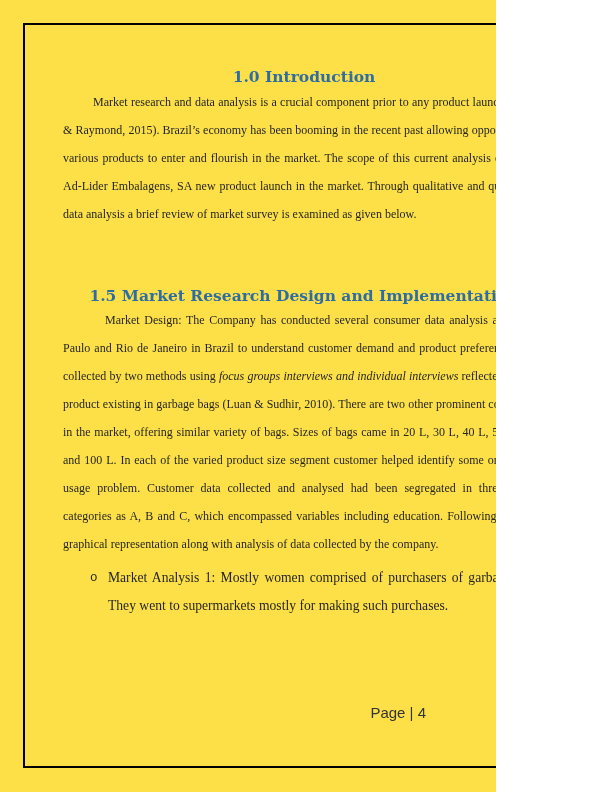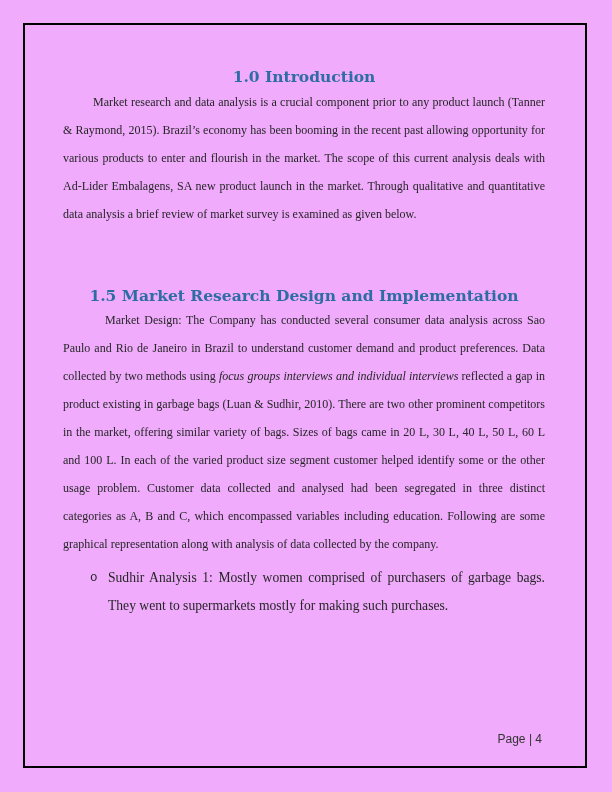--- a/index.html
+++ b/index.html
@@ -2,23 +2,23 @@
 <html><head>
 <meta charset="utf-8">
 <style>
   html, body {
     margin: 0;
     padding: 0;
     background: #ffffff;
   }
   .canvas {
     position: relative;
-    width: 612px;
+    width: 496px;
     height: 792px;
-    background: #f0abfc;
+    background: #fde047;
     overflow: hidden;
     font-family: "Liberation Serif", serif;
     color: #262626;
   }
   .page-border {
     position: absolute;
     left: 23px;
     top: 23px;
     width: 564px;
     height: 745px;
@@ -66,42 +66,42 @@
   .bullet-marker {
     position: absolute;
     left: 27px;
     top: 0;
     font-family: "Liberation Mono", monospace;
     font-size: 12.5px;
     line-height: 28px;
   }
   .footer {
     position: absolute;
-    top: 732px;
+    top: 704px;
     right: 70px;
     font-family: "Liberation Sans", sans-serif;
-    font-size: 12px;
+    font-size: 15px;
     color: #333333;
   }
 </style>
 </head>
 <body>
 
 <div class="canvas">
   <div class="page-border"></div>
 
   <div class="content">
     <h1 class="heading">1.0 Introduction</h1>
 
     <p class="para indent-sm">Market research and data analysis is a crucial component prior to any product launch (Tanner &amp; Raymond, 2015). Brazil’s economy has been booming in the recent past allowing opportunity for various products to enter and flourish in the market. The scope of this current analysis deals with Ad-Lider Embalagens, SA new product launch in the market. Through qualitative and quantitative data analysis a brief review of market survey is examined as given below.</p>
 
     <h1 class="heading heading-2">1.5 Market Research Design and Implementation</h1>
 
     <p class="para indent-lg"><b>Market Design:</b><span> The Company has conducted several consumer data analysis across Sao Paulo and Rio de Janeiro in Brazil to understand customer demand and product preferences. Data collected by two methods using </span><i>focus groups interviews and individual interviews</i><span> reflected a gap in product existing in garbage bags (Luan &amp; Sudhir, 2010). There are two other prominent competitors in the market, offering similar variety of bags. Sizes of bags came in 20 L, 30 L, 40 L, 50 L, 60 L and 100 L. In each of the varied product size segment customer helped identify some or the other usage problem. Customer data collected and analysed had been segregated in three distinct categories as A, B and C, which encompassed variables including education. Following are some graphical representation along with analysis of data collected by the company.</span></p>
 
     <div class="bullet">
       <span class="bullet-marker">o</span>
-      <span class="bullet-text"><b>Sudhir Analysis 1:</b><span> Mostly women comprised of purchasers of garbage bags. They went to supermarkets mostly for making such purchases.</span></span>
+      <span class="bullet-text"><b>Market Analysis 1:</b><span> Mostly women comprised of purchasers of garbage bags. They went to supermarkets mostly for making such purchases.</span></span>
     </div>
   </div>
 
   <div class="footer">Page | 4</div>
 </div>
 
 </body></html>

